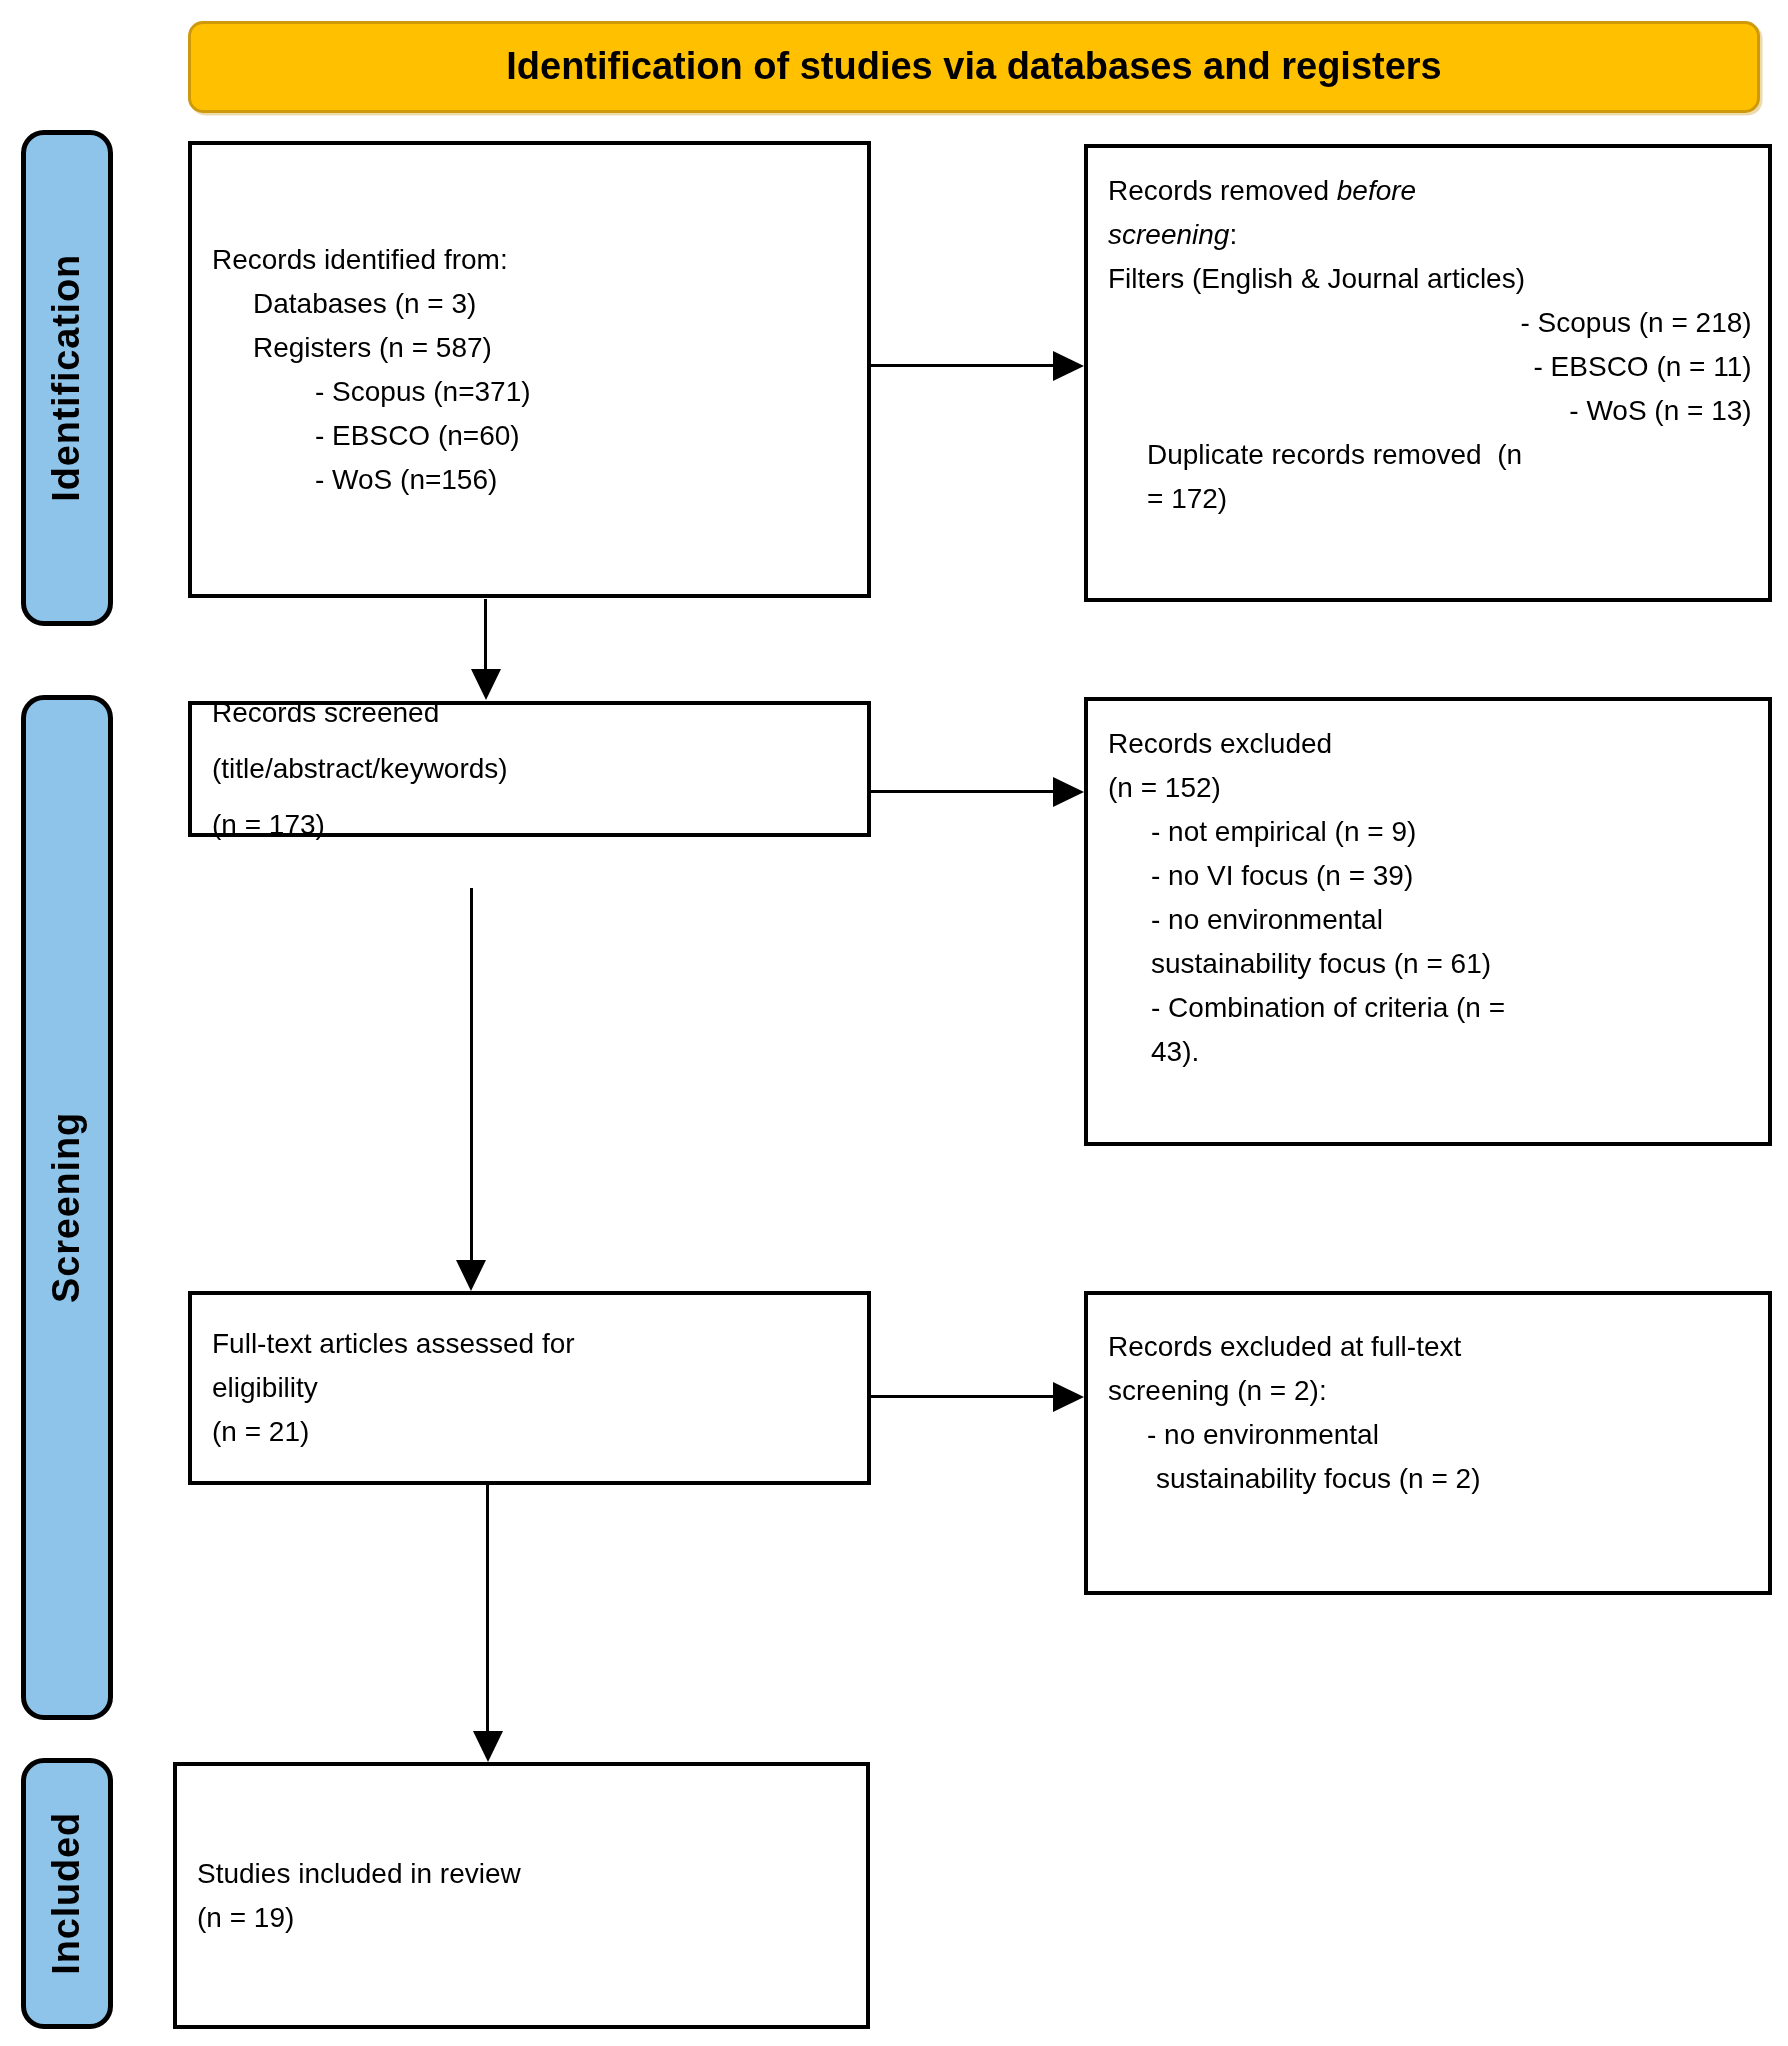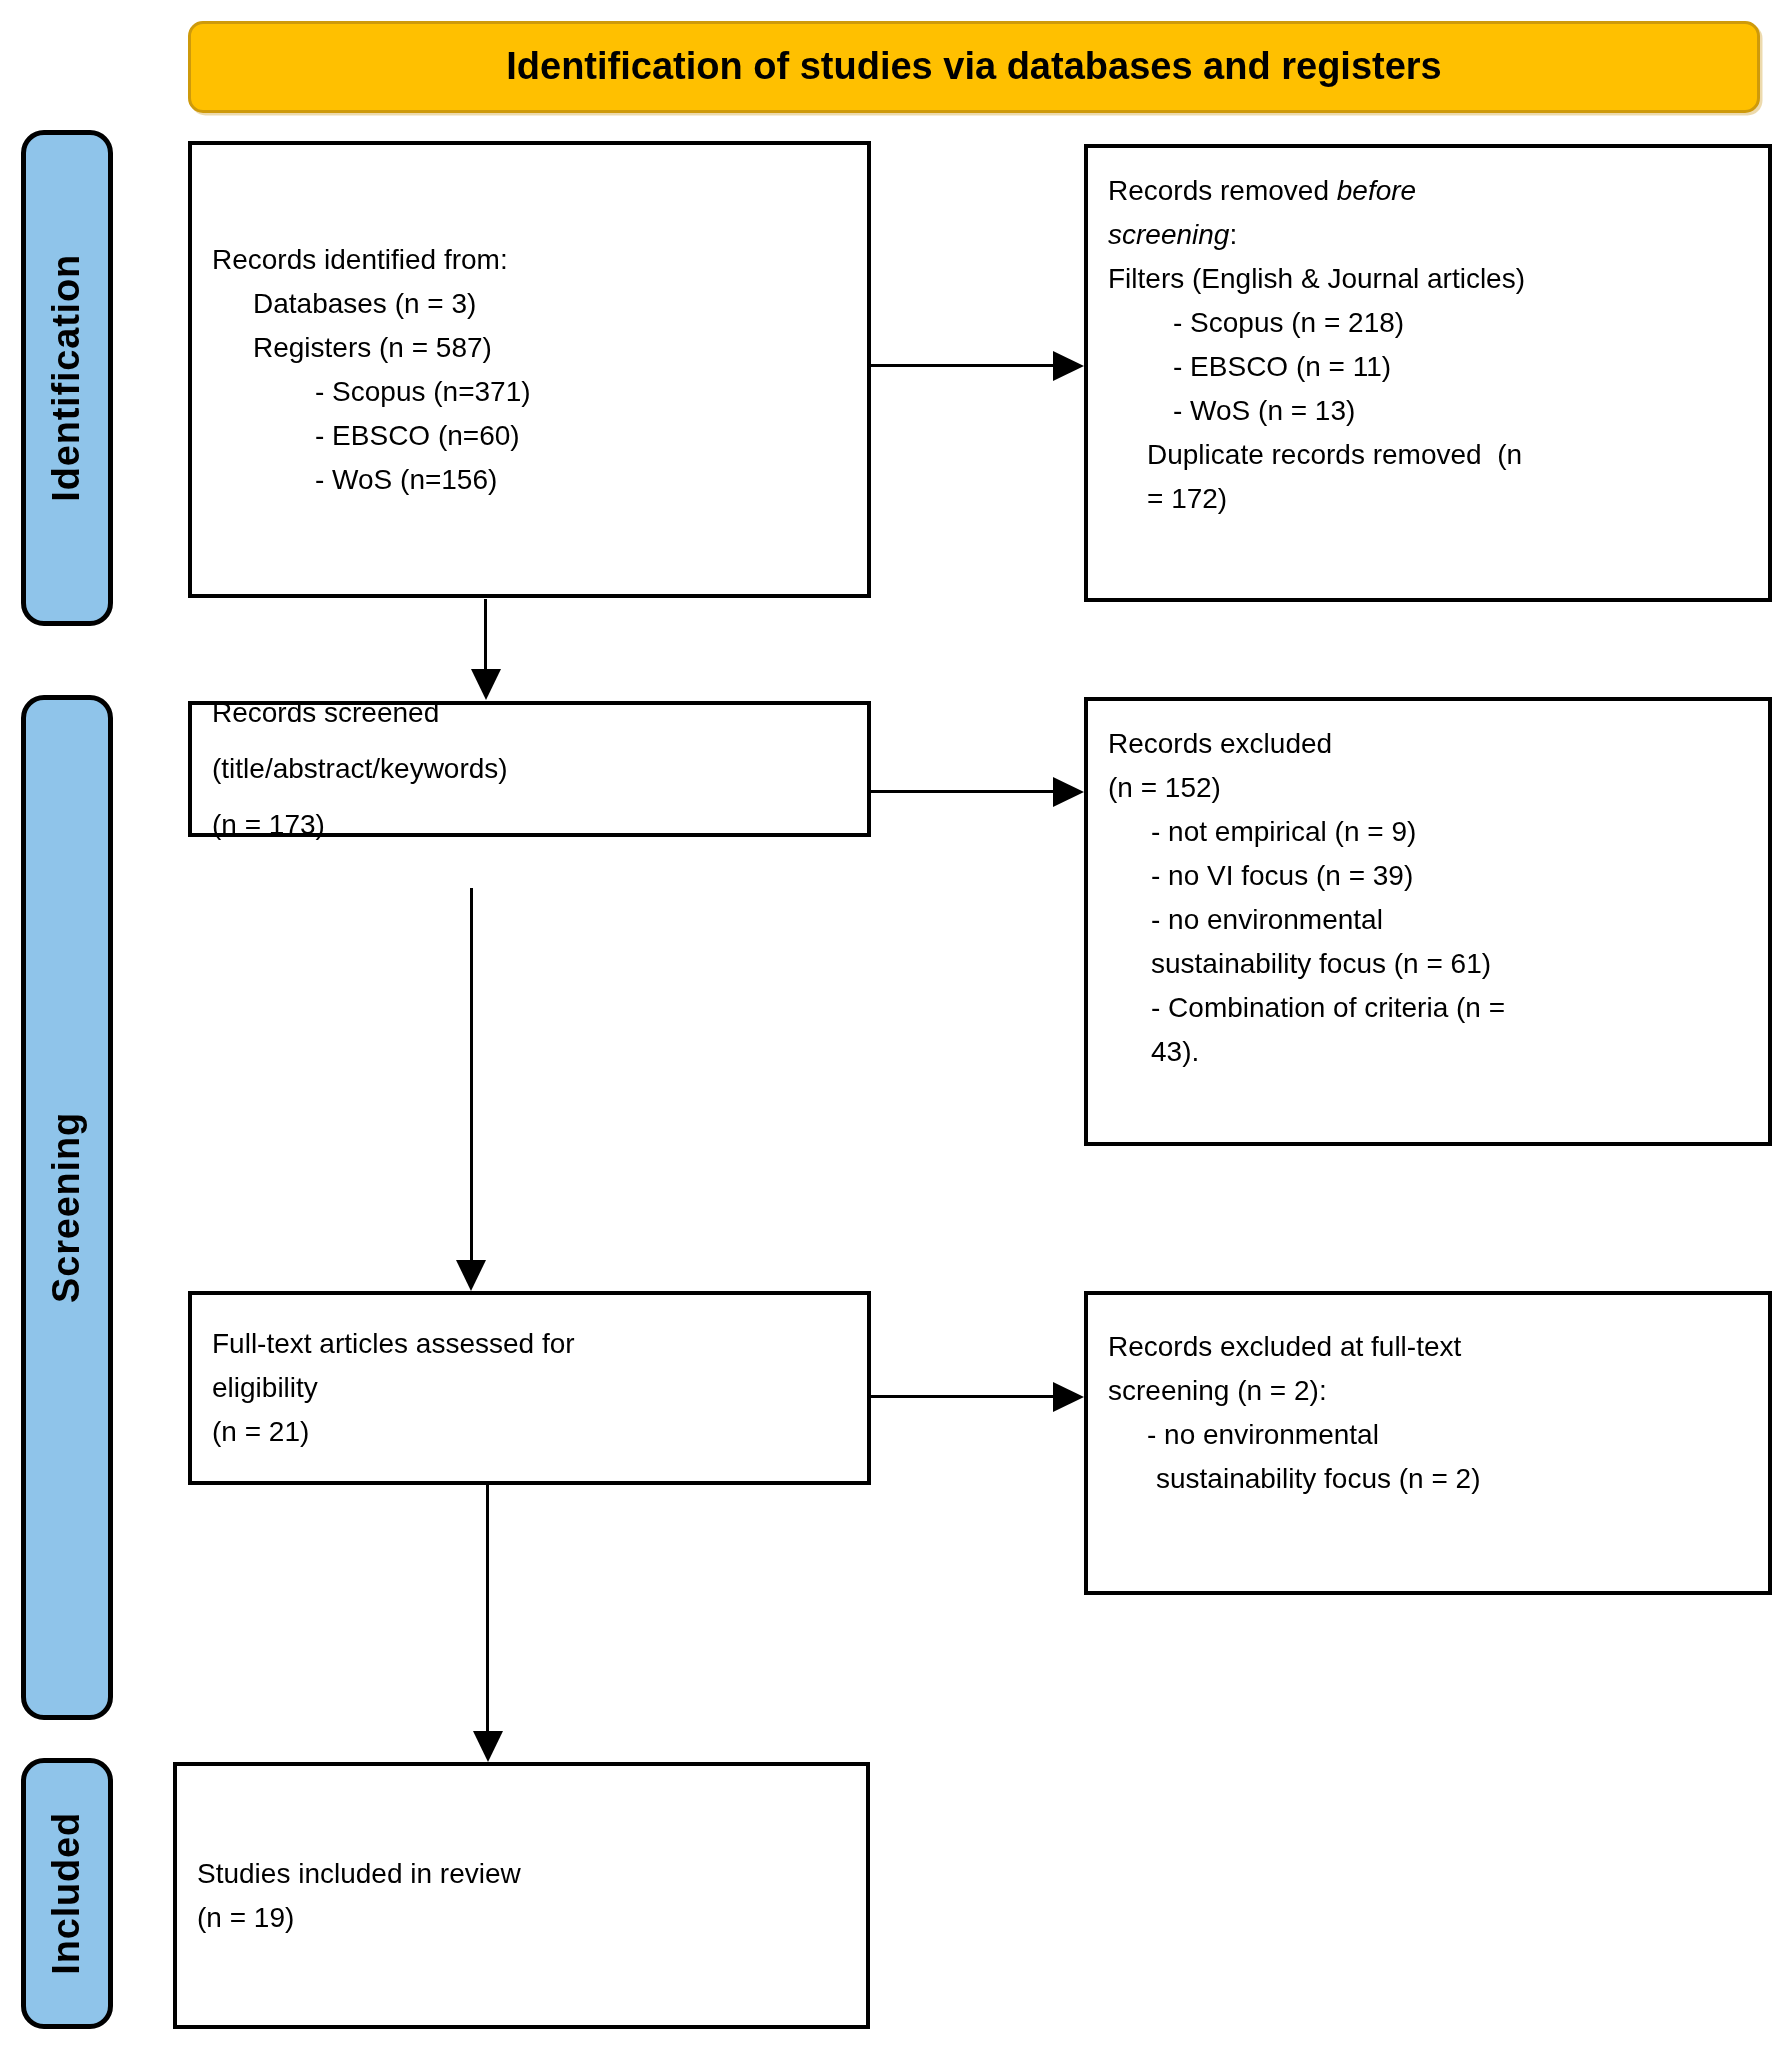--- a/index.html
+++ b/index.html
@@ -33,21 +33,21 @@
     position:absolute;background:#fff;border:4.1px solid #000;box-sizing:border-box;
     padding:21.4px 16.4px 16.4px 20px;font-size:28px;line-height:44px;
     display:flex;flex-direction:column;
   }
   .box.vcenter{justify-content:center;padding-top:0;padding-bottom:0;}
   .line{white-space:pre-wrap;}
   .m50{margin-left:41px;}
   .m48{margin-left:39px;}
   .m52{margin-left:43px;}
   .m58{margin-left:48px;}
-  .m120{margin-left:65px;}
+  .m120{margin-left:65px;text-align:right;}
   .m125{margin-left:103px;}
   .it{font-style:italic;}
   .box-identified{left:188px;top:141px;width:683px;height:457px;}
   .box-removed{left:1084px;top:144px;width:688px;height:458px;}
   .box-screened{left:188px;top:701px;width:683px;height:136px;gap:12px;}
   .box-excluded{left:1084px;top:697px;width:688px;height:449px;}
   .box-fulltext{left:188px;top:1291px;width:683px;height:194px;}
   .box-excluded-ft{left:1084px;top:1291px;width:688px;height:304px;padding-top:30px;}
   .box-included{left:173px;top:1762px;width:697px;height:267px;}
   

